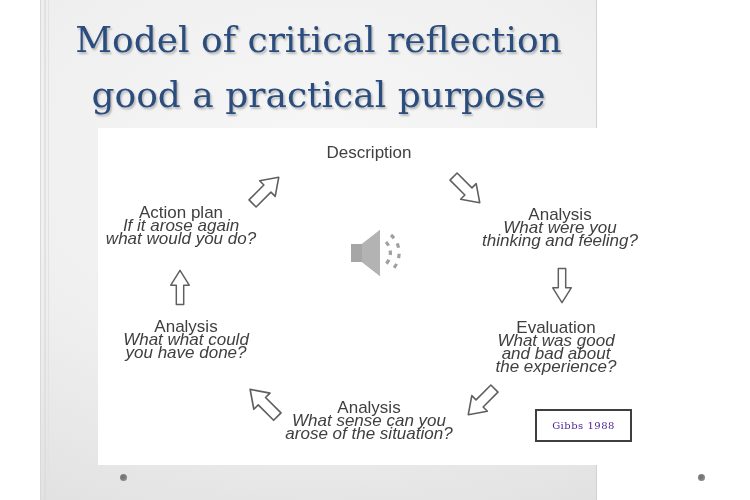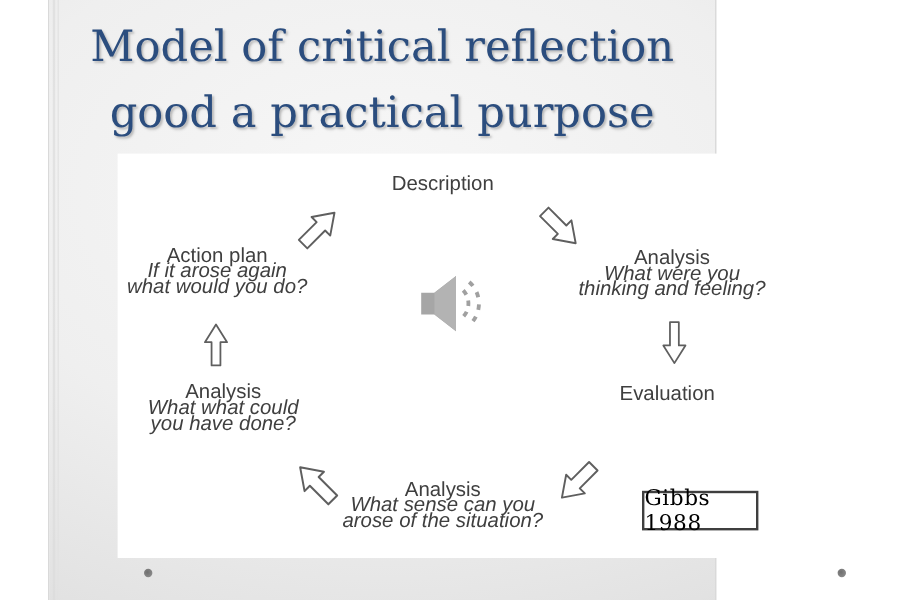--- a/index.html
+++ b/index.html
@@ -62,21 +62,21 @@
 
   
   .audio { position: absolute; left: 249px; top: 96px; width: 64px; height: 58px; cursor: pointer; }
 
   
   .citation {
     position: absolute; left: 437px; top: 281px; width: 97px; height: 33px;
     background: #ffffff; border: 2px solid #3f3f3f;
     display: flex; align-items: center; justify-content: center;
     font-family: "DejaVu Serif", "Liberation Serif", serif;
-    font-size: 18px; color: #000000; letter-spacing: 0.5px;
+    font-size: 10px; color: #4c1d95; letter-spacing: 0.5px;
   }
 
   
   .dot {
     position: absolute; width: 7px; height: 7px; border-radius: 50%;
     background: radial-gradient(circle at 40% 40%, #6f6f6f, #949494);
     top: 474px;
   }
   .dot-left  { left: 79px; }
   .dot-right { left: 657px; }
@@ -100,20 +100,23 @@
     </div>
 
     <div class="stage st-feelings">
       <div class="t">Analysis</div>
       <div class="q">What were you
 thinking and feeling?</div>
     </div>
 
     <div class="stage st-evaluation">
       <div class="t">Evaluation</div>
+      <div class="q">What was good
+and bad about
+the experience?</div>
     </div>
 
     <div class="stage st-analysis-b">
       <div class="t">Analysis</div>
       <div class="q">What sense can you
 arose of the situation?</div>
     </div>
 
     <div class="stage st-analysis-l">
       <div class="t">Analysis</div>

